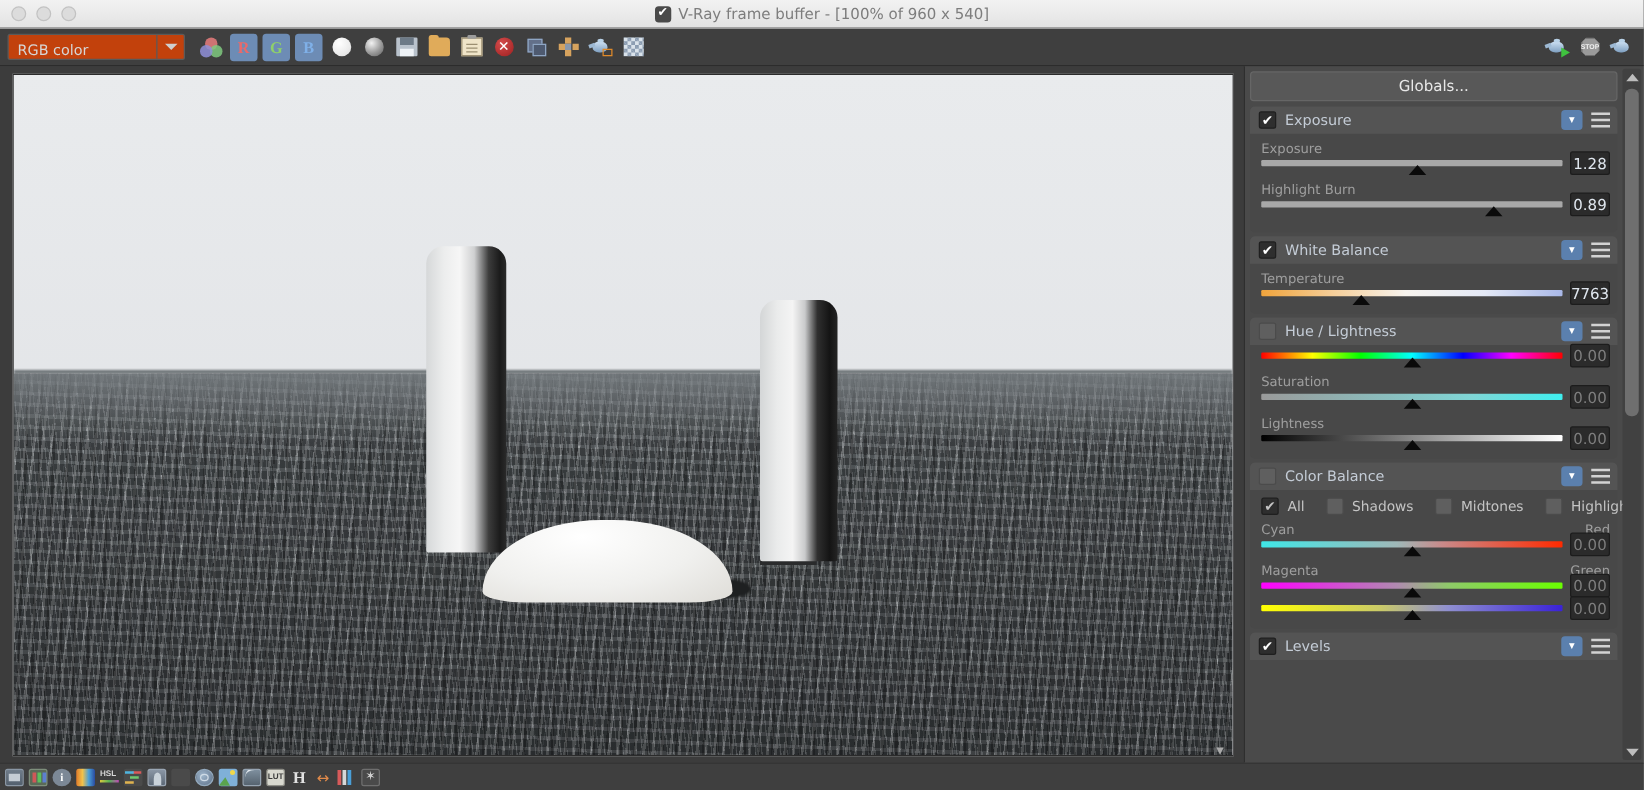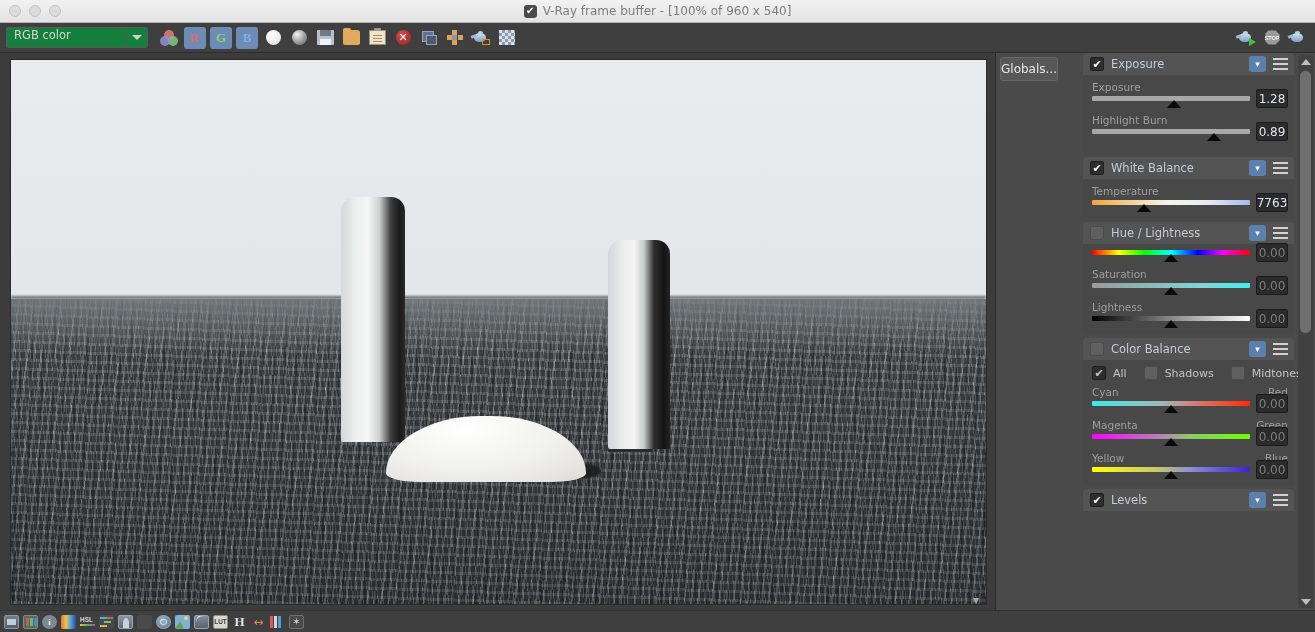--- a/index.html
+++ b/index.html
@@ -30,22 +30,22 @@
     color:#fff; font-size:10px; line-height:1;
   }
 
   
   .toolbar {
     height:30px; flex:0 0 30px; background:#3f3f3f;
     border-bottom:1px solid #2c2c2c;
     display:flex; align-items:center; padding:0 6px; gap:4px;
   }
   .combo {
-    width:142px; height:21px; background:#15803d; border:1px solid #5a5a5a;
-    border-radius:2px; display:flex; align-items:flex-start; color:#d6d6d6;
+    width:142px; height:21px; background:#c2410c; border:1px solid #5a5a5a;
+    border-radius:2px; display:flex; align-items:flex-end; color:#d6d6d6;
     font-size:11.5px; padding-left:7px; position:relative; margin-right:6px;
   }
   .combo .arrow {
     position:absolute; right:0; top:0; bottom:0; width:22px;
     border-left:1px solid #5a5a5a; display:flex; align-items:center; justify-content:center;
   }
   .tri-d { width:0;height:0;border-left:5px solid transparent;border-right:5px solid transparent;border-top:5px solid #cfcfcf; }
   .tbtn {
     width:22px; height:22px; border-radius:3px; display:flex;
     align-items:center; justify-content:center; position:relative;
@@ -175,21 +175,21 @@
   .bi12{background:#d8d8cf;border:1px solid #8d8d86;color:#3a3a3a;font-size:6.5px;font-weight:bold;display:flex;align-items:center;justify-content:center;font-family:"Liberation Sans",sans-serif;}
   .bi13{color:#e2e2e2;font-size:13px;font-weight:bold;display:flex;align-items:center;justify-content:center;font-family:"Liberation Serif",serif;}
   .bi14{display:flex;align-items:center;justify-content:center;color:#e08a4a;font-size:12px;line-height:1;}
   .bi15{display:flex;gap:1px;align-items:center;}
   .bi15 i{display:block;width:3px;height:12px;background:#d85a5a;}
   .bi15 i:nth-child(2){background:#d8d8d8;} .bi15 i:nth-child(3){background:#4a9fd8;}
   .bi16{background:#4a4a4a;border:1px solid #6f6f6f;color:#d0d0d0;font-size:10px;display:flex;align-items:center;justify-content:center;line-height:1;}
 
   
   .rpanel{
-    width:320px; flex:0 0 320px; background:#4a4a4a; display:flex; 
+    width:320px; flex:0 0 320px; background:#4a4a4a; display:flex; flex-direction:column;
     border-left:1px solid #2e2e2e; position:relative;
   }
   .globals{
     height:24px; margin:4px 21px 4px 4px; background:#585858; border:1px solid #666;
     border-radius:3px; display:flex; align-items:center; justify-content:center;
     color:#e8e8e8; font-size:12px;
   }
   .sections{ flex:1; overflow:hidden; padding-right:21px; }
   .section{ background:#484848; margin:0 0 3px 4px; border-radius:4px; padding-bottom:7px; }
   .sechead{
@@ -537,24 +537,20 @@
             <div class="sliderline">
               <div class="track">
                 <div class="bar grad-mg"></div>
                   <div class="handle" style="left:50%"></div>
               </div>
               <div class="valbox dim">0.00</div>
             </div>
           </div>
 
           <div class="row">
-            <div class="rowlabels">
-              <span>Yellow</span>
-              <span>Blue</span>
-            </div>
             <div class="sliderline">
               <div class="track">
                 <div class="bar grad-yb"></div>
                   <div class="handle" style="left:50%"></div>
               </div>
               <div class="valbox dim">0.00</div>
             </div>
           </div>
         </div>
 

